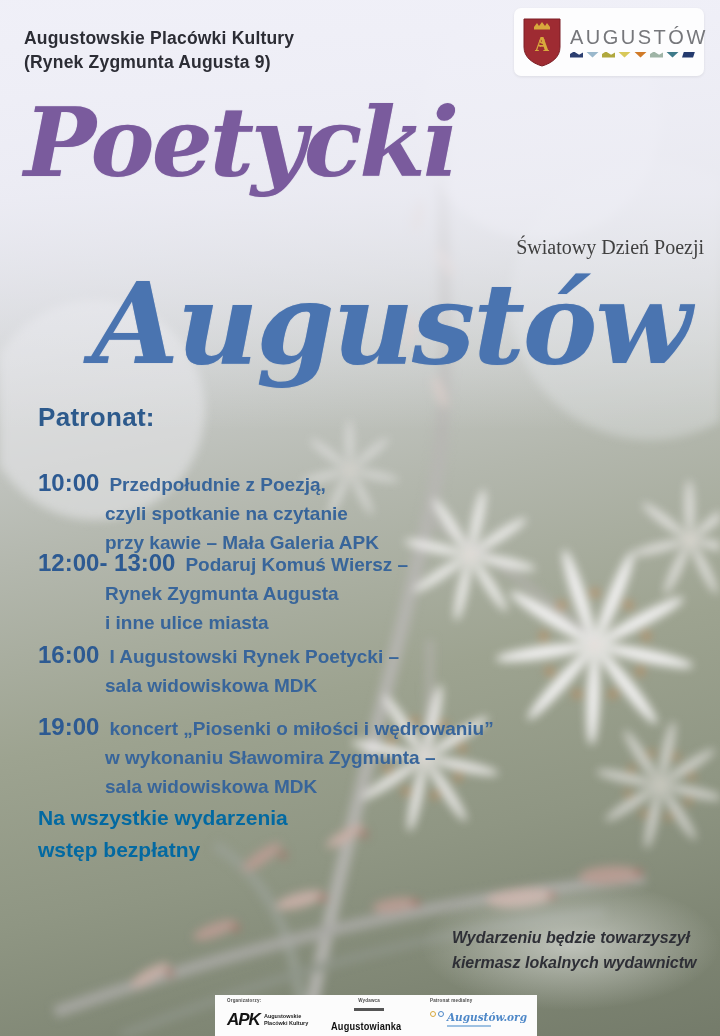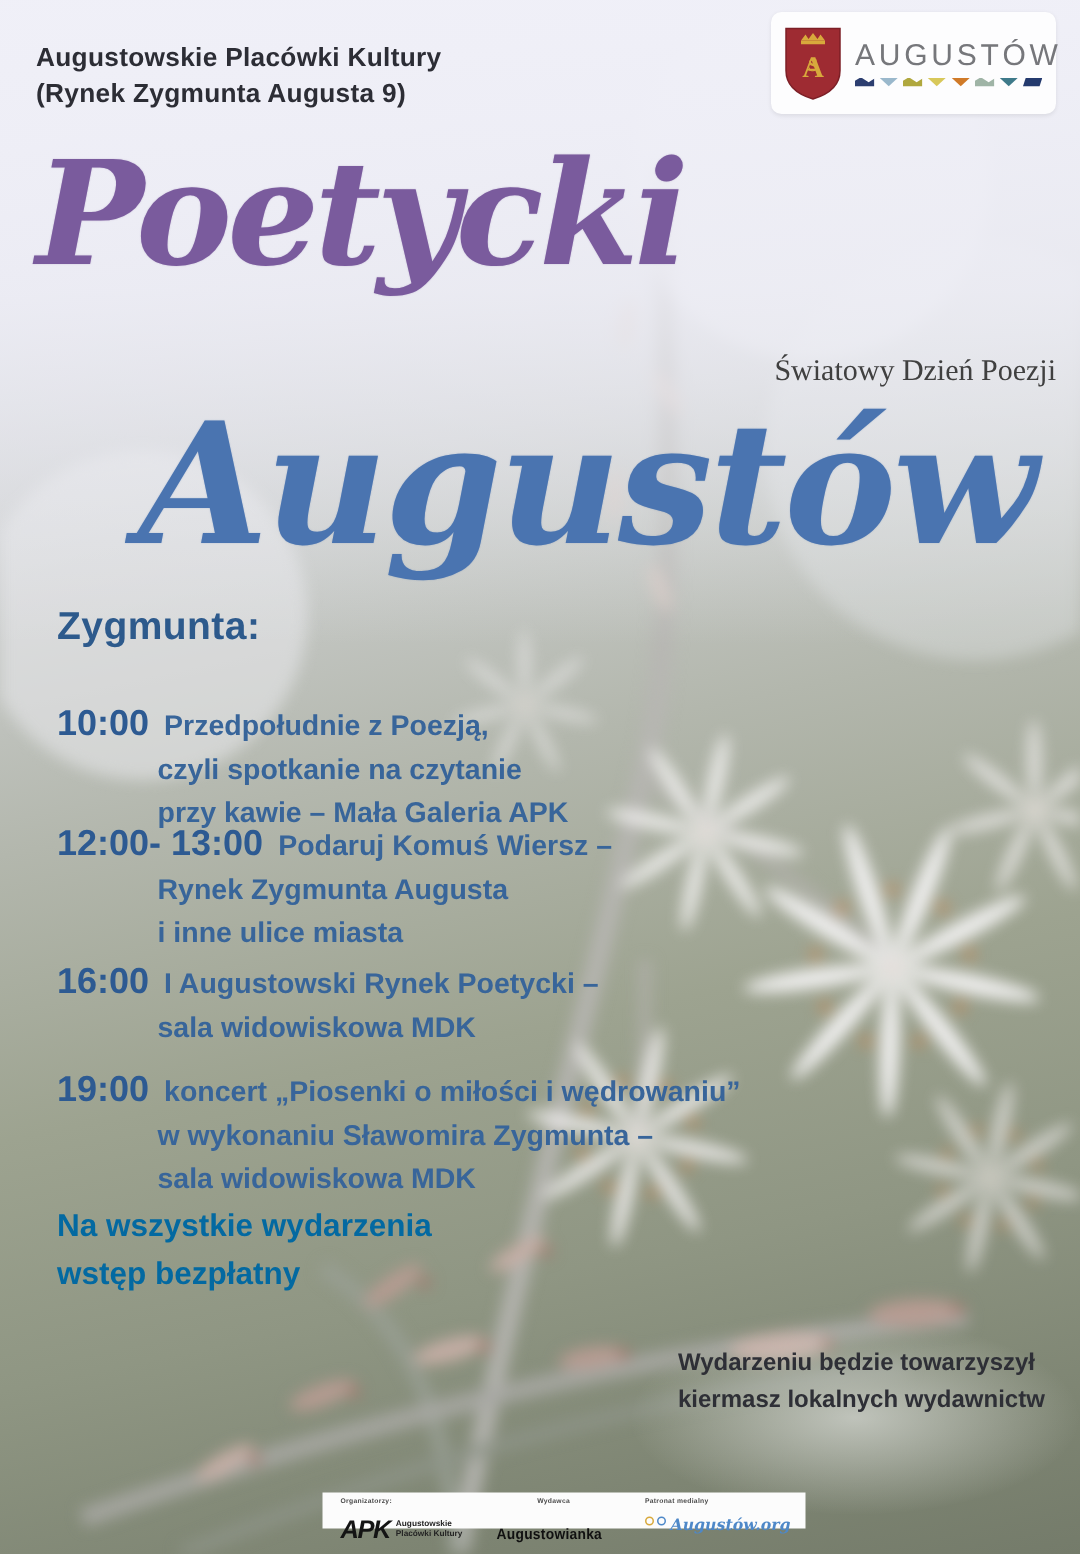--- a/index.html
+++ b/index.html
@@ -55,25 +55,25 @@
   .prog-item:nth-of-type(3){top:640px;}
   .prog-item:nth-of-type(4){top:712px;}
   .prog-item .time{font-size:24px;font-weight:700;color:#2d5a92;margin-right:10px;}
   .prog-item .desc,.prog-item .cont{font-size:19px;font-weight:700;color:#38659a;}
   .prog-item .first{display:flex;align-items:baseline;}
   .prog-item .cont{margin-left:67px;line-height:29px;}
   .prog-item .first{line-height:29px;}
 
   .free{position:absolute;left:38px;top:802px;font-size:21px;font-weight:700;
       color:#0369a1;line-height:1.5;}
-  .fair{position:absolute;left:452px;top:897px;font-size:16px;font-weight:700;
-      color:#2e2f36;line-height:1.55;}
-
-  
-  .strip{position:absolute;left:215px;top:995px;width:322px;height:24px;background:#fcfcfc;
+  .fair{position:absolute;left:452px;top:926px;font-size:16px;font-weight:700;
+      color:#2e2f36;line-height:1.55;font-style:italic;}
+
+  
+  .strip{position:absolute;left:215px;top:995px;width:322px;height:41px;background:#fcfcfc;
       display:flex;justify-content:space-between;padding:3px 10px 1px 12px;box-sizing:border-box;}
   .fcol{display:flex;flex-direction:column;align-items:flex-start;}
   .fcol .flabel{font-size:4.5px;color:#4a4a4a;font-weight:700;letter-spacing:.2px;}
   .apk-row{display:flex;align-items:center;margin-top:7px;}
   .apk-mark{font-size:17px;font-weight:700;font-style:italic;color:#141414;letter-spacing:-1px;}
   .apk-text{font-size:5.5px;font-weight:700;color:#232323;line-height:1.25;margin-left:4px;}
   .aug-wianka{margin-top:10px;font-size:10px;font-weight:700;color:#101010;
       transform:scaleX(.92);transform-origin:left;letter-spacing:.2px;}
   .aug-wianka-top{margin-top:5px;width:30px;height:3px;background:#2a2a2a;opacity:.8;align-self:center;}
   .augorg-row{display:flex;align-items:flex-start;margin-top:8px;}
@@ -231,21 +231,21 @@
           <span class="mark tri" style="background: rgb(62, 122, 138);"></span>
           <span class="mark par" style="background: rgb(36, 58, 110);"></span>
         </div>
     </div>
   </div>
 
   <div class="script t-poetycki">Poetycki</div>
   <div class="t-sub">Światowy Dzień Poezji</div>
   <div class="script t-augustow">Augustów</div>
 
-  <div class="prog-heading">Zygmunta:</div>
+  <div class="prog-heading">Patronat:</div>
   <div id="program-items">
       <div class="prog-item">
         <div class="first">
           <span class="time">10:00</span>
           <span class="desc">Przedpołudnie z Poezją,</span>
         </div>
         <div class="cont">czyli spotkanie na czytanie</div>
         <div class="cont">przy kawie – Mała Galeria APK</div>
       </div>
       <div class="prog-item">

